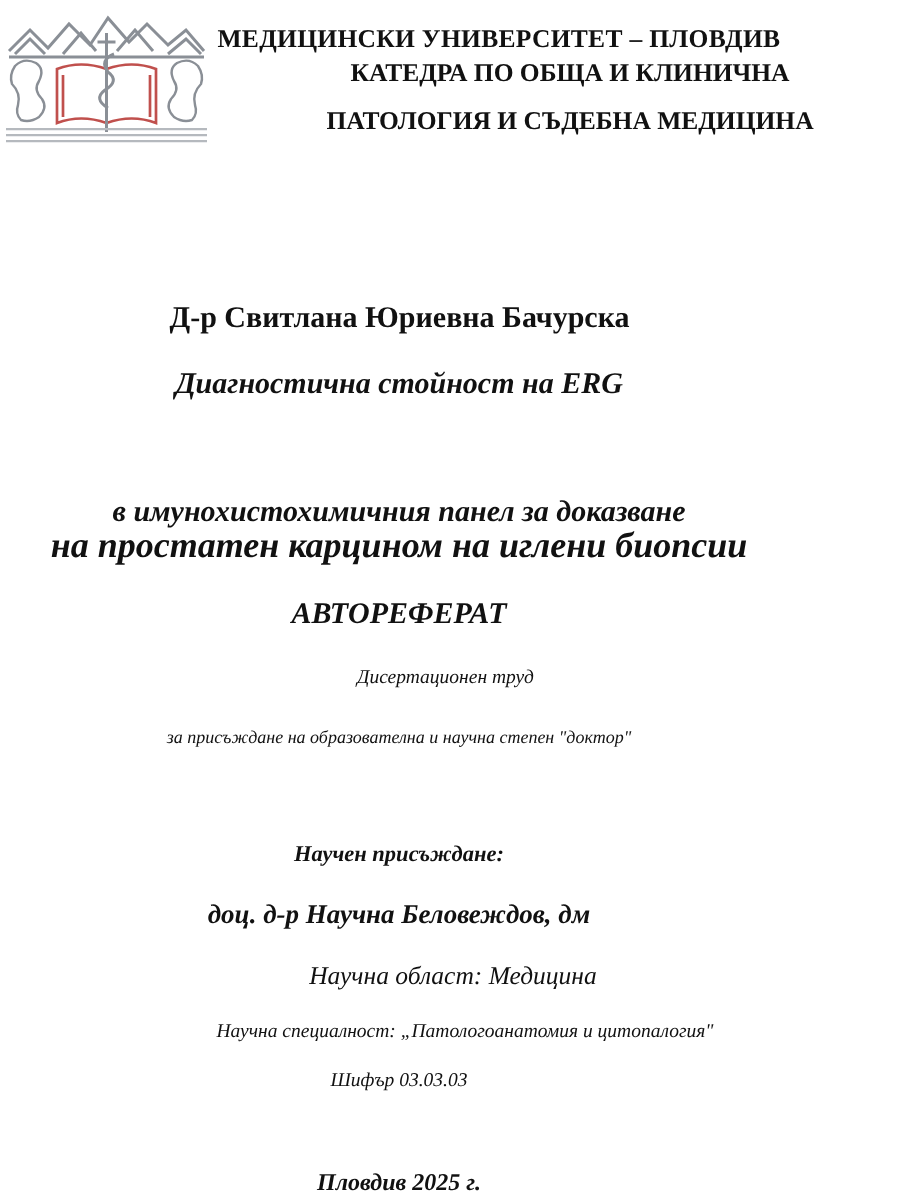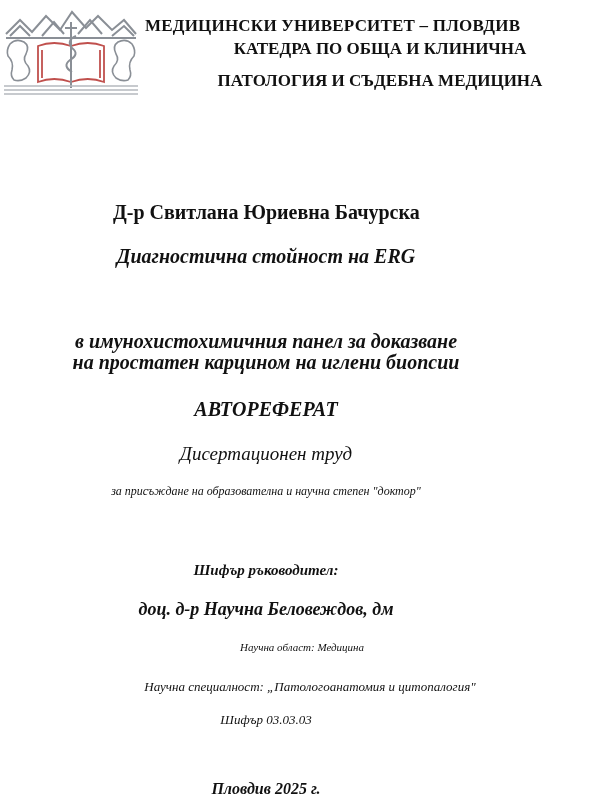--- a/index.html
+++ b/index.html
@@ -11,27 +11,27 @@
   }
   .abs { position: absolute; white-space: nowrap; }
   .center { left: 16px; width: 500px; text-align: center; font-style: italic; }
   .logo { left: 2px; top: 6px; width: 138px; height: 90px; }
   .uni { left: 145px; top: 16px; font-size: 17px; font-weight: bold; letter-spacing: 0.2px; }
   .dept1 { left: 150px; top: 39px; width: 460px; text-align: center; font-size: 17px; font-weight: bold; }
   .dept2 { left: 150px; top: 71px; width: 460px; text-align: center; font-size: 17px; font-weight: bold; }
   .author { left: 113px; top: 160px; font-size: 20px; font-weight: bold; margin-top: 41px; }
   .t1 { top: 245px; font-size: 20px; font-weight: bold; }
   .t2 { top: 298px; font-size: 20px; font-weight: bold; margin-top: 32px; }
-  .t3 { top: 351px; font-size: 20px; font-weight: bold; }
+  .t3 { top: 351px; font-size: 24px; font-weight: bold; }
   .t4 { top: 398px; font-size: 20px; font-weight: bold; }
-  .d1 { top: 443px; font-size: 19px; }
+  .d1 { top: 443px; font-size: 13px; margin-left: 31px; }
   .d2 { top: 484px; font-size: 12px; }
   .sup1 { top: 562px; font-size: 15px; font-weight: bold; }
   .sup2 { top: 599px; font-size: 18px; font-weight: bold; }
-  .area { top: 641px; font-size: 11px; padding-left: 36px; }
+  .area { top: 641px; font-size: 17px; padding-left: 36px; }
   .spec { top: 679px; font-size: 13px; padding-left: 44px; }
   .code { top: 712px; font-size: 13px; }
   .city { top: 780px; font-size: 16px; font-weight: bold; }
 </style>
 </head>
 <body>
 
 <div class="abs logo">
   <svg width="138" height="90" viewBox="0 0 138 90">
 
@@ -77,20 +77,20 @@
 <div class="abs author">Д-р Свитлана Юриевна Бачурска</div>
 
 <div class="abs center t1">Диагностична стойност на ERG</div>
 <div class="abs center t2">в имунохистохимичния панел за доказване</div>
 <div class="abs center t3">на простатен карцином на иглени биопсии</div>
 <div class="abs center t4">АВТОРЕФЕРАТ</div>
 
 <div class="abs center d1">Дисертационен труд</div>
 <div class="abs center d2">за присъждане на образователна и научна степен "доктор"</div>
 
-<div class="abs center sup1">Шифър ръководител:</div>
+<div class="abs center sup1">Научен присъждане:</div>
 <div class="abs center sup2">доц. д-р Научна Беловеждов, дм</div>
 
 <div class="abs center area">Научна област: Медицина</div>
 <div class="abs center spec">Научна специалност: „Патологоанатомия и цитопалогия"</div>
 <div class="abs center code">Шифър 03.03.03</div>
 
 <div class="abs center city">Пловдив 2025 г.</div>
 
 </body></html>

